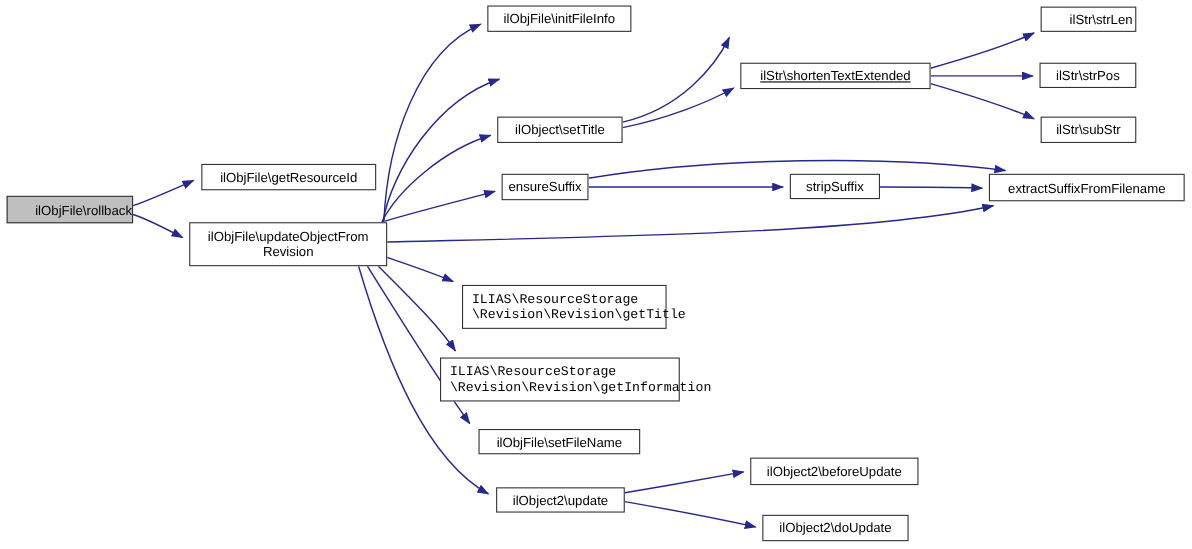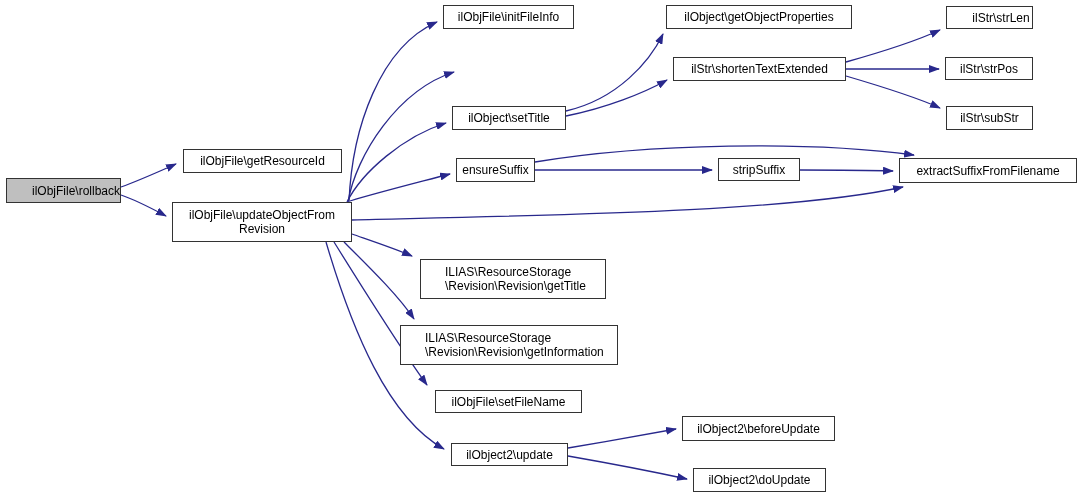--- a/index.html
+++ b/index.html
@@ -41,21 +41,22 @@
     justify-content: center;
     white-space: nowrap;
     cursor: pointer;
   }
   .node.root {
     background: #bfbfbf;
     cursor: default;
   }
   .node.align-left {
     align-items: flex-start;
-    padding-left: 24px;
+    padding-left: 8px;
+    font-family: Liberation Mono, monospace;
   }
 </style>
 </head>
 <body>
 
 <div class="canvas">
 
   <svg class="edge-layer" width="1084" height="499" viewBox="0 0 1084 499" xmlns="http://www.w3.org/2000/svg">
     <defs>
       <marker id="arrow" markerUnits="userSpaceOnUse" markerWidth="11" markerHeight="8" viewBox="0 0 11 8" refX="10" refY="4" orient="auto">
@@ -104,25 +105,22 @@
 
 
   <div class="node" style="left:452px; top:106px; width:114px; height:24px;">
     <span>ilObject\setTitle</span>
   </div>
 
   <div class="node" style="left:456px; top:158px; width:79px; height:24px;">
     <span>ensureSuffix</span>
   </div>
 
-  <div class="node" style="left:666px; top:5px; width:186px; height:24px;">
-    <span>ilObject\getObjectProperties</span>
-  </div>
 
-  <div class="node" style="left:673px; top:57px; width:173px; height:24px;">
+  <div class="node" style="left:673px; top:57px; width:173px; height:24px;text-decoration:underline;">
     <span>ilStr\shortenTextExtended</span>
   </div>
 
   <div class="node" style="left:946px; top:6px; width:87px; height:23px;padding-left:23px;">
     <span>ilStr\strLen</span>
   </div>
 
   <div class="node" style="left:945px; top:57px; width:88px; height:23px;">
     <span>ilStr\strPos</span>
   </div>

